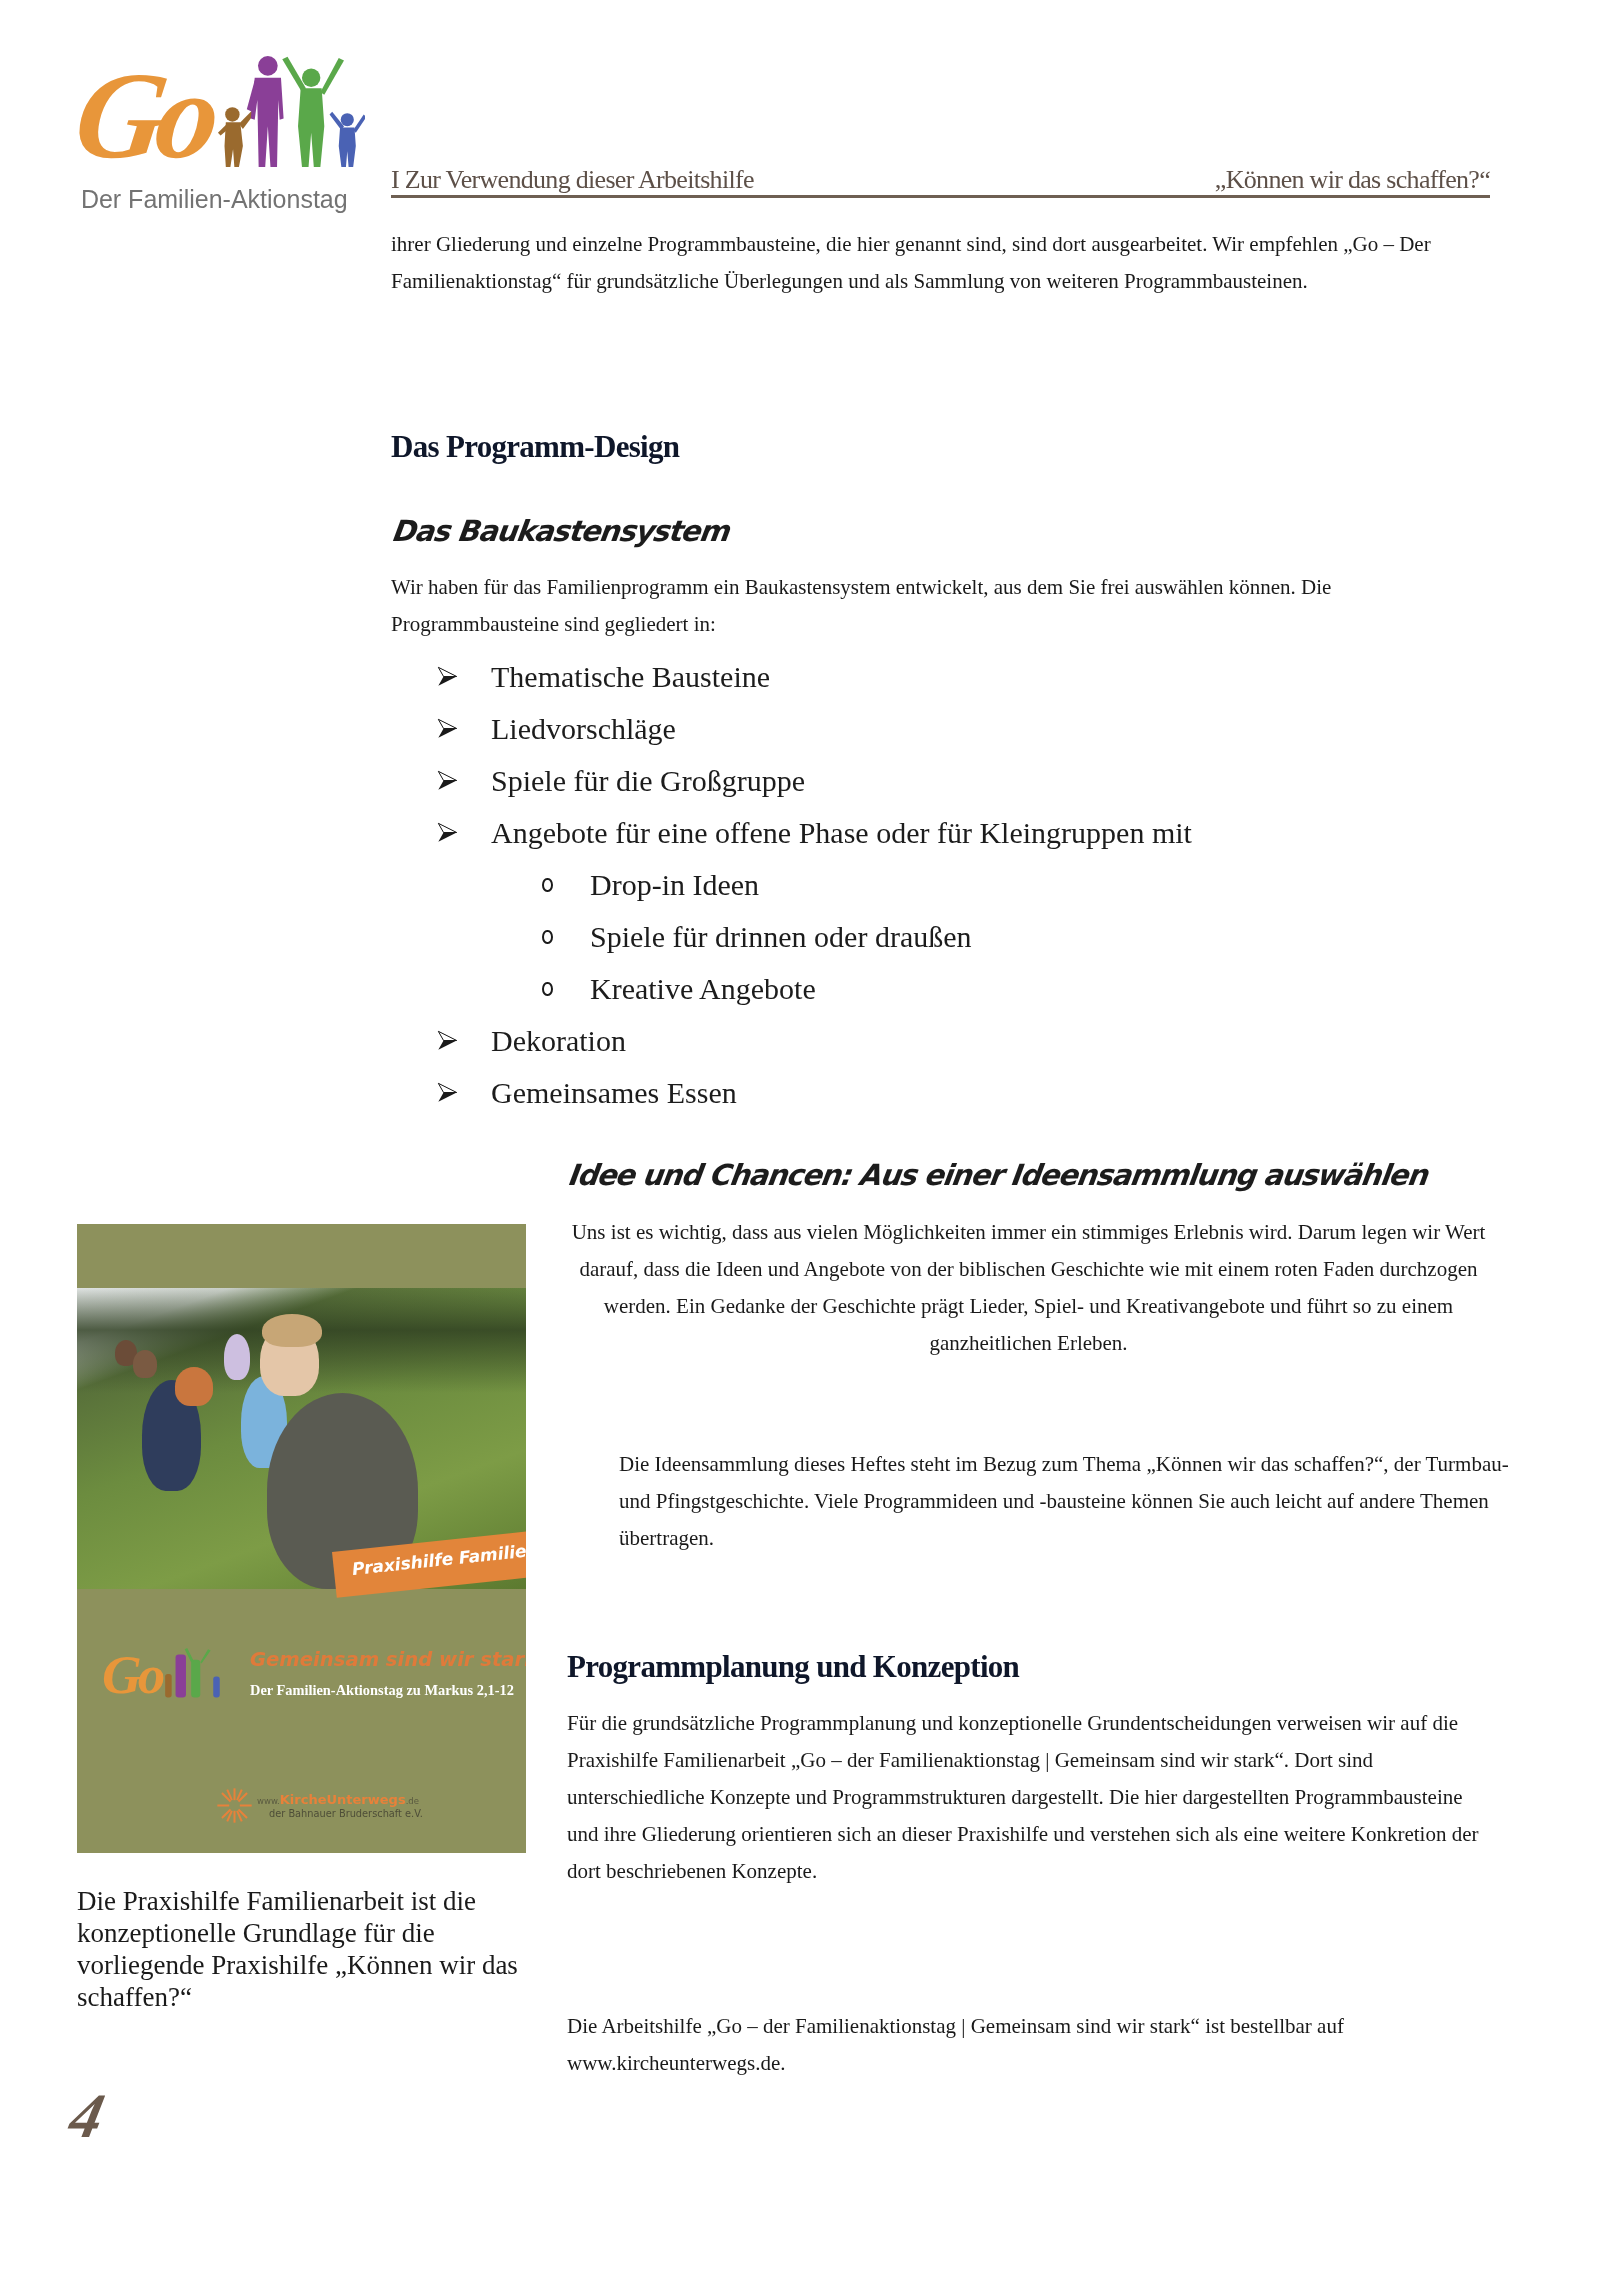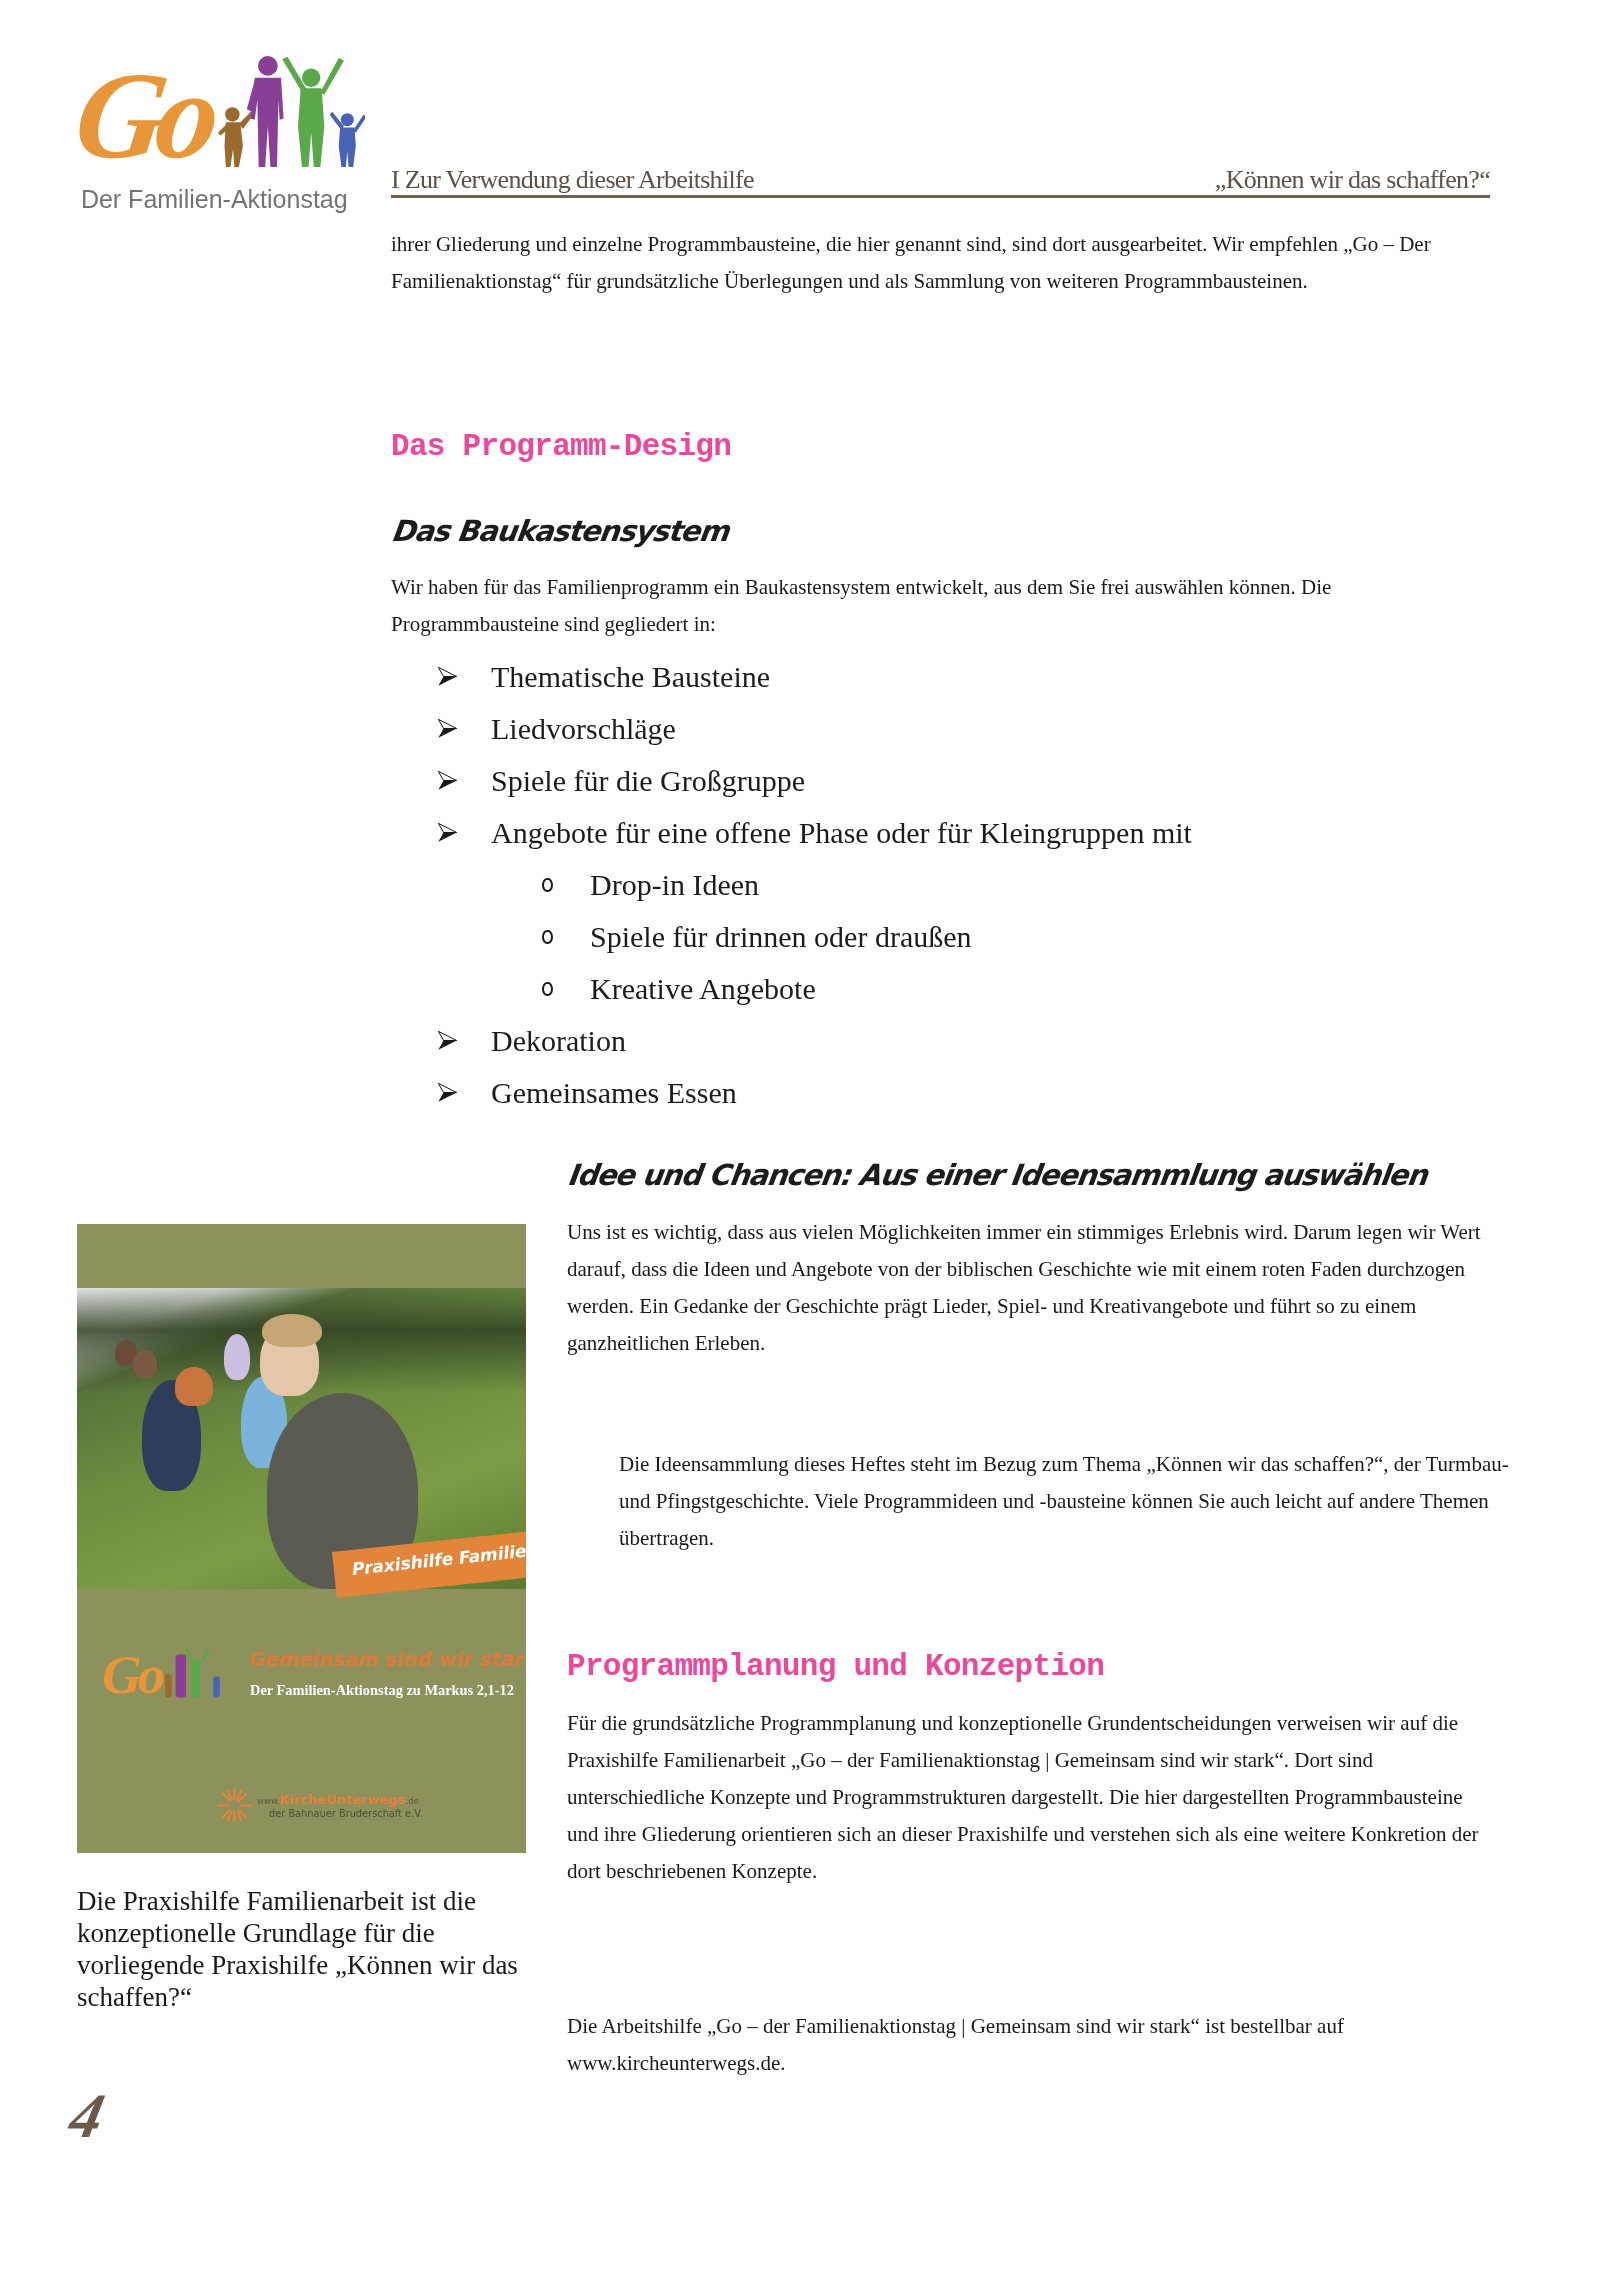--- a/index.html
+++ b/index.html
@@ -22,41 +22,41 @@
   .run-head .left { position: absolute; left: 0; bottom: 0; letter-spacing: -0.7px; }
   .run-head .right { position: absolute; right: 0; bottom: 0; letter-spacing: -0.7px; }
 
   
   .body-text { font-family: "Liberation Serif", serif; font-size: 21px; line-height: 37px;
                color: #1a1a1a; margin: 0; }
   .block { position: absolute; }
 
   .intro { left: 391px; top: 226px; width: 1106px; }
 
-  .h-sans { font-family: Liberation Mono, monospace; font-weight: bold;
-            color: #ec4899; font-size: 31px; margin: 0; letter-spacing: -0.7px; }
+  .h-sans { font-family: Liberation Serif, serif; font-weight: bold;
+            color: #0f172a; font-size: 31px; margin: 0; letter-spacing: -0.7px; }
   .h-brush { font-family: "DejaVu Sans", sans-serif; font-style: italic; font-weight: bold;
              color: #1c1c1c; font-size: 29px; margin: 0; letter-spacing: -1.3px;
              transform: skewX(-10deg); transform-origin: left bottom; }
 
   .h-design { left: 391px; top: 429px; }
   .h-bauk { left: 391px; top: 514px; }
   .p-bauk { left: 391px; top: 569px; width: 1106px; }
 
   .list { position: absolute; left: 437px; top: 658px; width: 1047px; margin: 0; padding: 0; list-style: none; }
   .list li { position: relative; height: 52px; font-family: "Liberation Serif", serif;
              font-size: 30px; line-height: 37px; }
   .list li.lvl1 { padding-left: 54px; }
   .list li.lvl2 { padding-left: 153px; }
   .bullet-arrow { position: absolute; left: 0; top: 7.9px; width: 21px; height: 21px; }
   .bullet-circle { position: absolute; left: 105px; top: 11.8px; width: 10.5px; height: 14.4px;
                    border: 2px solid #1a1a1a; border-radius: 50%; box-sizing: border-box; }
 
   .h-idee { left: 567px; top: 1158px; }
-  .p-idee1 { left: 567px; top: 1214px; width: 923px; }
+  .p-idee1 { left: 567px; top: 1214px; width: 923px; text-align: center; }
   .p-idee2 { left: 583px; top: 1446px; width: 923px; margin-left: 36px; }
   .h-plan { left: 567px; top: 1649px; }
   .p-plan1 { left: 567px; top: 1705px; width: 923px; }
   .p-plan2 { left: 567px; top: 2008px; width: 923px; }
 
   
   .cover { position: absolute; left: 77px; top: 1224px; width: 449px; height: 629px;
            background: #8d915c; overflow: hidden; }
   .cover-photo { position: absolute; left: 0; top: 64px; width: 449px; height: 301px;
                  background: linear-gradient(160deg, #dfe3e2 0%, #c9cfc8 12%, #58703a 22%, #6c8c3f 45%, #7d9c46 70%, #5c7a30 100%);

